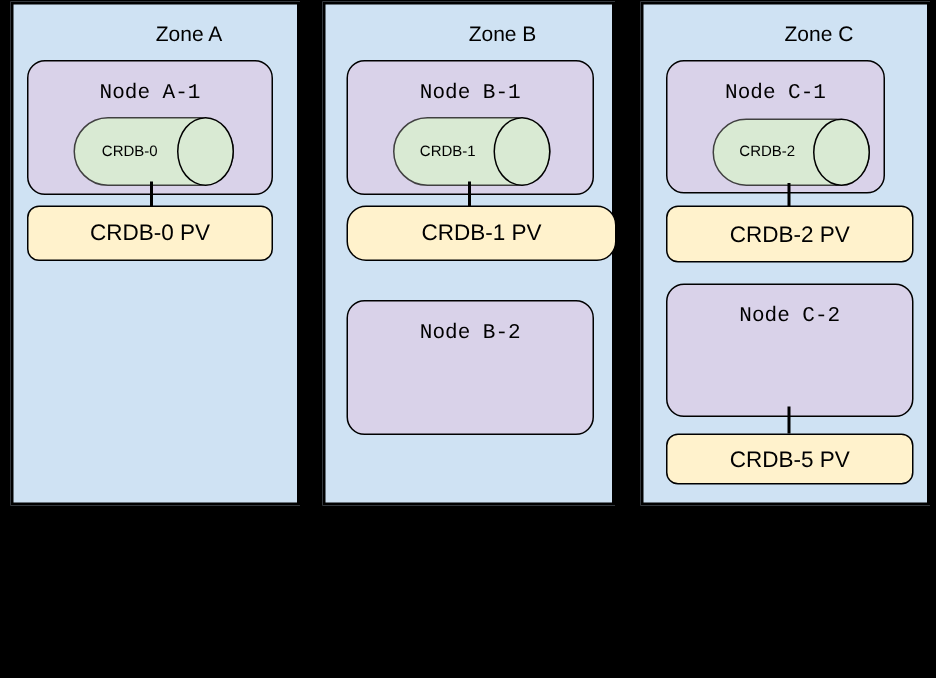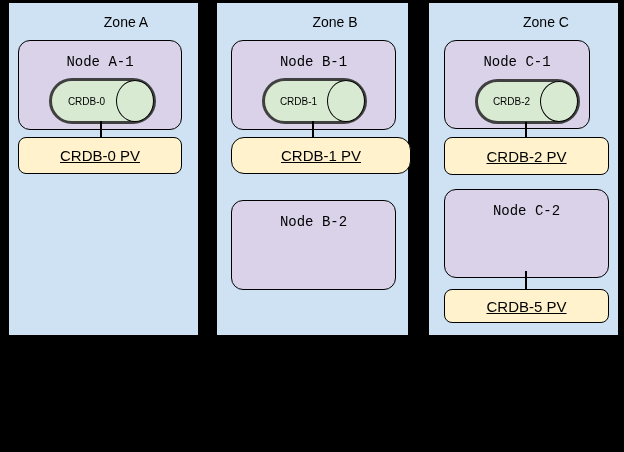--- a/index.html
+++ b/index.html
@@ -38,21 +38,21 @@
     padding-top:13px;
     text-align:center;
     font-size:14px;
     line-height:16px;
     font-family:Liberation Mono, monospace;
   }
 
   .pod {
     position:absolute;
     background:#d9ead3;
-    border:3px solid #404040;
+    border:1px solid #404040;
     border-radius:23px;
   }
   .pod-cap {
     position:absolute;
     top:-1px; right:-1px;
     width:38px;
     height:calc(100% + 2px);
     background:#d9ead3;
     border:1px solid #000;
     border-radius:50%;
@@ -70,21 +70,20 @@
     background:#000;
   }
 
   .pv {
     position:absolute;
     background:#fff2cc;
     border:1px solid #000;
     border-radius:8px;
     display:flex; align-items:center; justify-content:center;
     font-size:15px;
-    text-decoration:underline;
   }
 </style>
 </head>
 <body>
 
 <div class="canvas">
 
   <div class="zone" style="left:7px; width:193px;">
     <div class="zone-title">Zone A</div>
 

